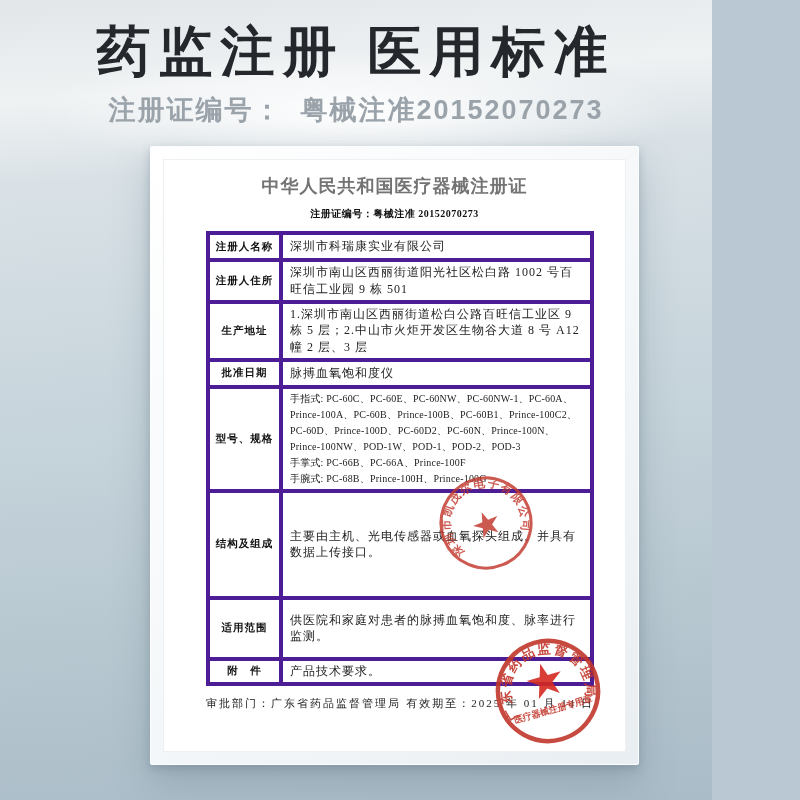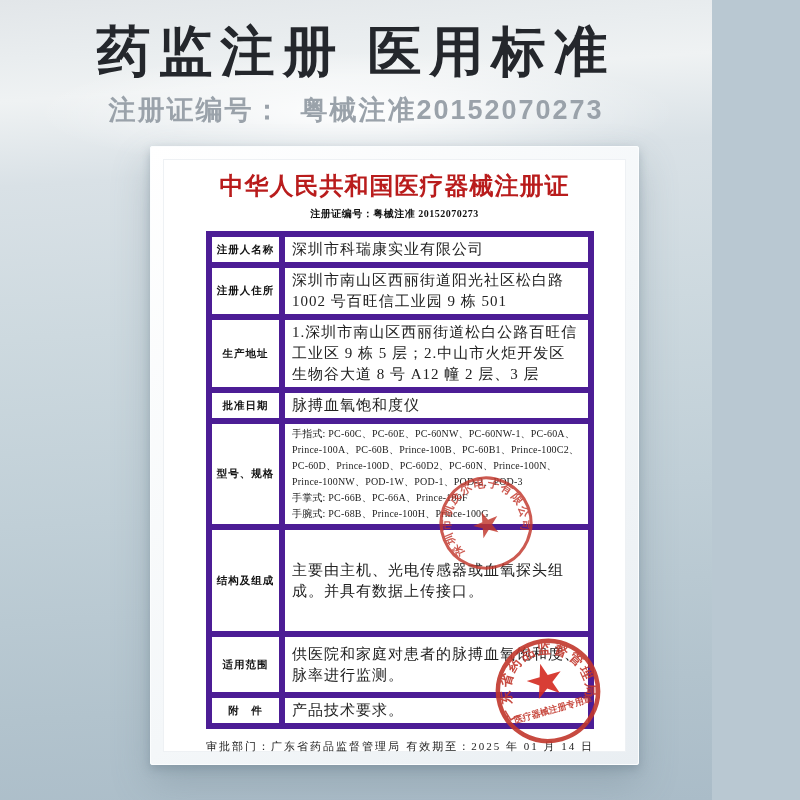--- a/index.html
+++ b/index.html
@@ -31,41 +31,41 @@
     box-shadow:0 4px 10px rgba(95,115,130,.35), 0 18px 38px rgba(95,115,130,.30),
                inset 0 0 0 1px #fbfdfe;
   }
   .paper{
     position:relative;width:100%;height:100%;box-sizing:border-box;
     background:#ffffff;border:1px solid #eef1f4;
     font-family:"Liberation Serif",serif;color:#222;
     padding-top:15px;
   }
   .cert-title{
-    text-align:center;font-size:24px;font-weight:bold;color:#b91c1c;
+    text-align:center;font-size:18px;font-weight:bold;color:#737373;
     letter-spacing:1px;line-height:22px;
   }
   .cert-no{
     text-align:center;font-size:10px;font-weight:bold;color:#111;
     margin-top:10px;line-height:14px;letter-spacing:.5px;
   }
   
   table.cert-table{
     border-collapse:collapse;table-layout:fixed;
     width:388px;margin:10px 0 0 42px;
   }
   table.cert-table th, table.cert-table td{
-    border:6px solid #4c1d95;box-sizing:border-box;margin-top:28px;
+    border:4px solid #4c1d95;box-sizing:border-box;margin-top:28px;
   }
   table.cert-table th{
     width:73px;font-size:10.5px;font-weight:bold;color:#111;
     text-align:center;letter-spacing:1px;padding:2px;
   }
   table.cert-table td{
-    font-size:15px;line-height:1.4;color:#222;
+    font-size:12px;line-height:1.4;color:#222;
     padding:2px 7px;vertical-align:middle;letter-spacing:1px;
     text-align:left;
   }
   table.cert-table td.pre{
     white-space:pre-line;font-size:10px;line-height:1.6;
     letter-spacing:.2px;vertical-align:middle;
   }
   tr.r0 th,tr.r0 td{height:27px}
   tr.r1 th,tr.r1 td{height:28px}
   tr.r2 th,tr.r2 td{height:29px}

